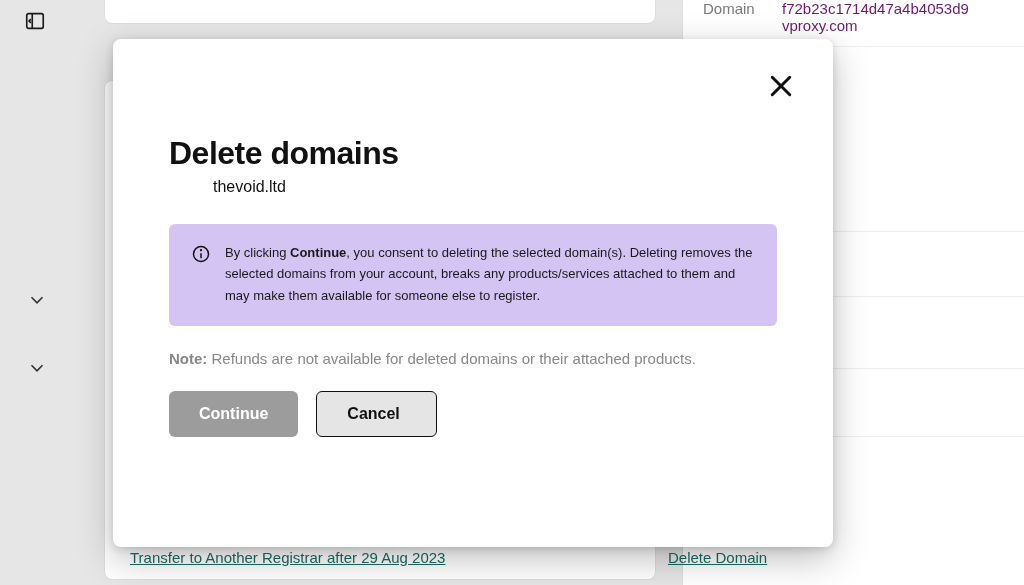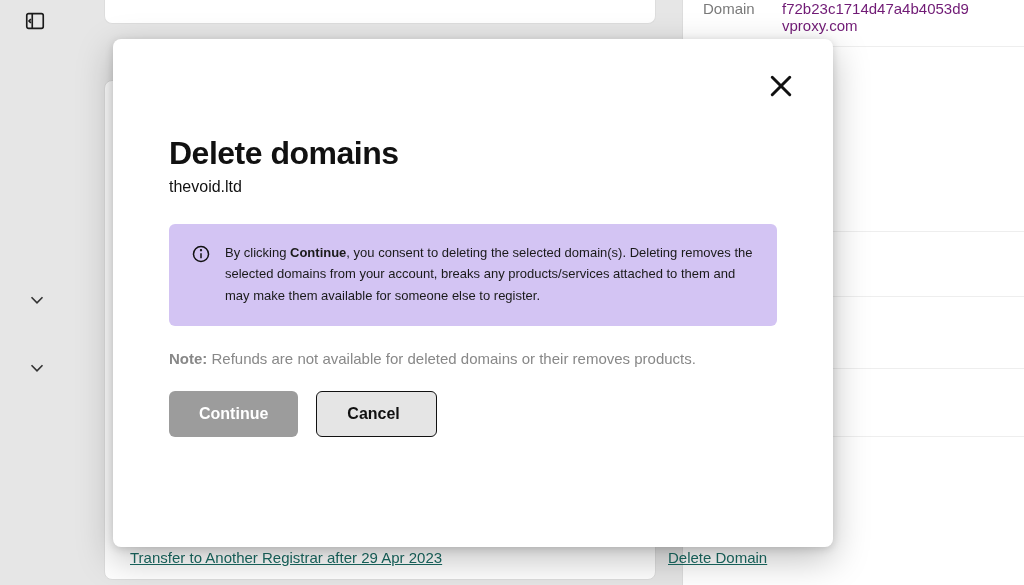--- a/index.html
+++ b/index.html
@@ -68,20 +68,21 @@
     .modal h1 {
       margin-top: 58px;
       font-size: 32px;
       font-weight: 700;
       letter-spacing: -0.5px;
     }
     .modal .subtitle {
       margin-top: 6px;
       font-size: 16px;
       color: #111;
+      margin-left: 44px;
     }
     .info-banner {
       margin-top: 28px;
       background: #d3c4f3;
       border-radius: 6px;
       padding: 18px 22px 20px 22px;
       display: flex;
       gap: 14px;
       font-size: 13px;
       line-height: 1.65;
@@ -161,21 +162,21 @@
       <div class="label">Domain</div>
       <div class="value" style="white-space: pre-line;">f72b23c1714d47a4b4053d9
 vproxy.com</div>
     </div>
     <div style="height:185px; border-bottom:1px solid #eee;"></div>
     <div style="height:65px; border-bottom:1px solid #eee;"></div>
     <div style="height:72px; border-bottom:1px solid #eee;"></div>
     <div style="height:68px; border-bottom:1px solid #eee;"></div>
   </div>
 
-  <a class="bg-link l1">Transfer to Another Registrar after 29 Apr 2023</a>
+  <a class="bg-link l1">Transfer to Another Registrar after 29 Aug 2023</a>
   <a class="bg-link l2">Delete Domain</a>
 </div>
 
 <div class="modal">
   <button class="modal-close">
     <span>
       <svg viewBox="0 0 24 24" width="30" height="30" fill="none" stroke="currentColor" stroke-width="2.4" stroke-linecap="round">
         <line x1="5" y1="5" x2="19" y2="19"></line>
           <line x1="19" y1="5" x2="5" y2="19"></line>
       </svg>
@@ -192,21 +193,21 @@
         <line x1="12" y1="11" x2="12" y2="17"></line>
         <circle cx="12" cy="7.5" r="0.5" fill="#111"></circle>
       </svg>
     </span>
     <span>
       <span>By clicking </span><span class="bold">Continue</span><span>, you consent to deleting the selected domain(s). Deleting removes the selected domains from your account, breaks any products/services attached to them and may make them available for someone else to register.</span>
     </span>
   </div>
 
   <div class="note">
-    <span class="label">Note:</span><span> Refunds are not available for deleted domains or their removes products.</span>
+    <span class="label">Note:</span><span> Refunds are not available for deleted domains or their attached products.</span>
   </div>
 
 
   <div class="btn-row">
     <button class="btn continue">Continue</button>
     <button class="btn cancel">Cancel</button>
   </div>
 </div>
 
 </body></html>

